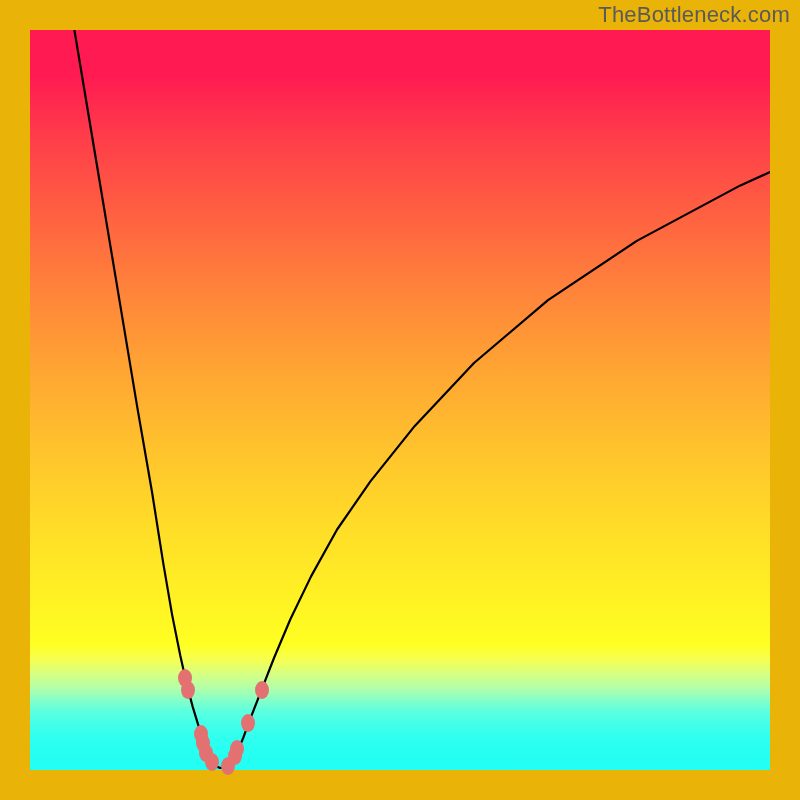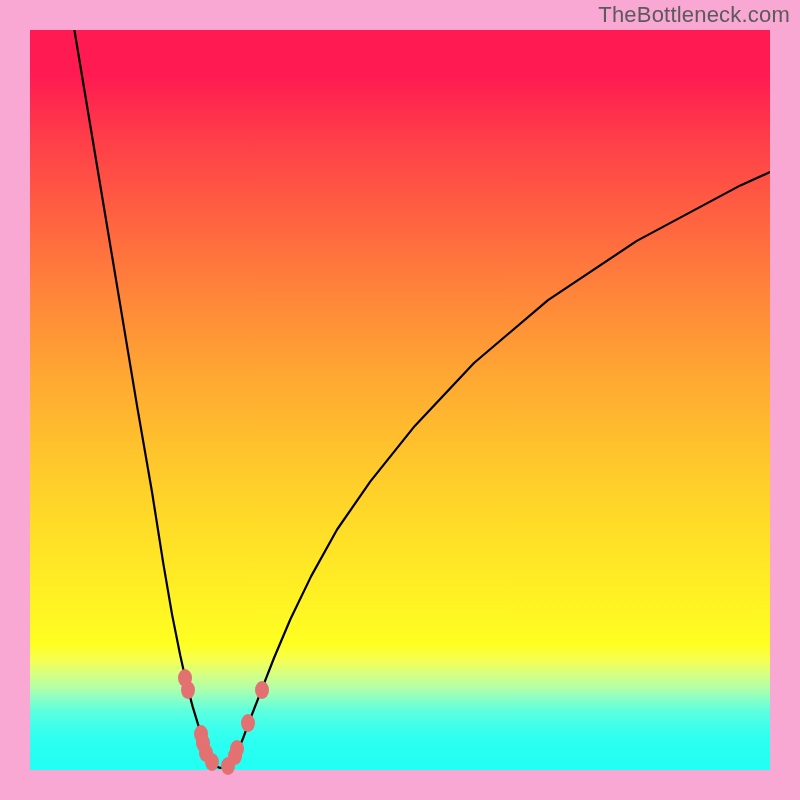--- a/index.html
+++ b/index.html
@@ -1,21 +1,21 @@
 <!DOCTYPE html>
 <html><head>
 <meta charset="utf-8">
 <style>
   * { margin: 0; padding: 0; box-sizing: border-box; }
   html, body { width: 800px; height: 800px; overflow: hidden; background: #000; }
   .frame {
     position: relative;
     width: 800px;
     height: 800px;
-    background: #f9a8d4;
+    background: #eab308;
   }
   .watermark {
     position: absolute;
     top: 2px;
     right: 10px;
     font-family: Arial, Helvetica, sans-serif;
     font-size: 22px;
     font-weight: 500;
     color: #5a5a5a;
     letter-spacing: 0.2px;

